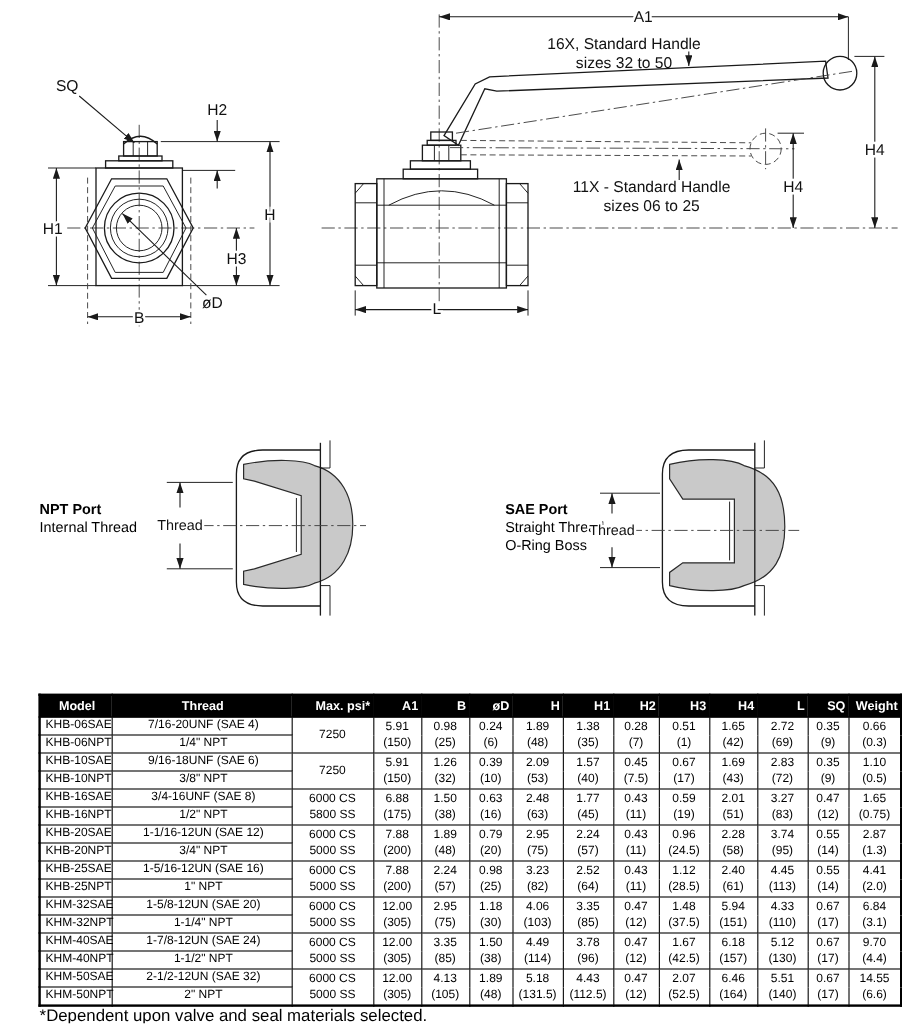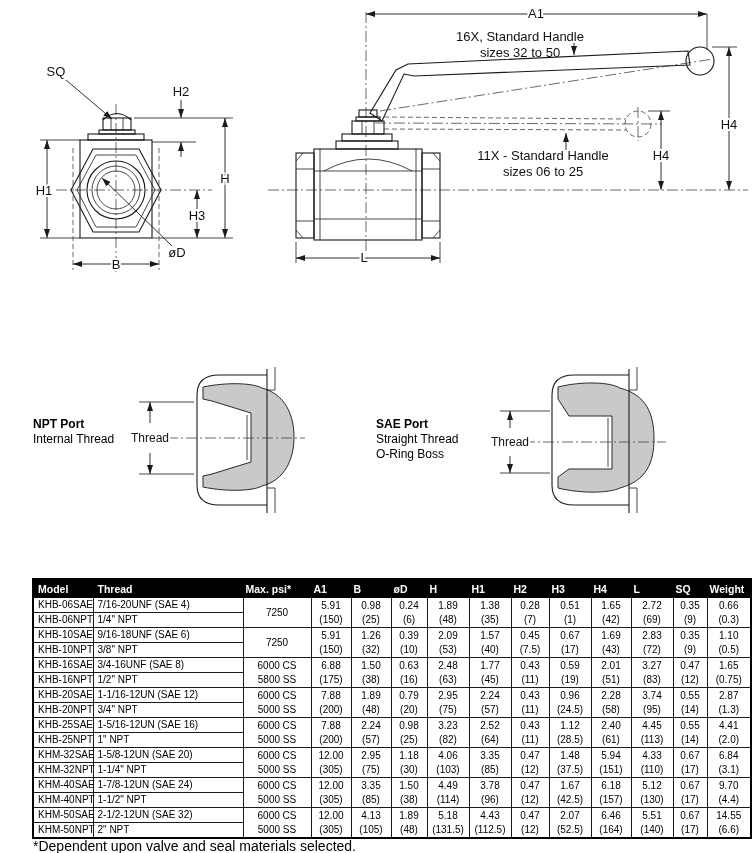--- a/index.html
+++ b/index.html
@@ -15,26 +15,26 @@
   .gray { fill:#c9c9c9; stroke:#2a2a2a; stroke-width:1; }
   .lbl  { font-size:13px; paint-order:stroke; stroke:#fff; stroke-width:4px; }
   .note { font-size:13px; }
   .port-label { position:absolute; font-size:12px; line-height:15px;margin-top:48px; }
   .port-label .pt { font-weight:bold; }
 
   .spec-wrap { position:absolute; left:32px; top:578px; }
   table.spec { border-collapse:collapse; table-layout:fixed; width:718px; font-size:10px;
                border:2px solid #000; }
   table.spec th { background:#000; color:#fff; font-size:10.5px; font-weight:bold;
-                  padding:2px 2px; border:1px solid #000; text-align:left; height:13px; }
+                  padding:2px 2px; border:1px solid #000; text-align:right; height:13px; }
   table.spec th:not(:first-child) { border-left:1px solid #777; }
-  table.spec th.h-left { text-align:left; padding-left:4px; }
+  table.spec th.h-left { text-align:center; padding-left:4px; }
   table.spec td { border:1px solid #1a1a1a; padding:0 1px; height:14px;
                   vertical-align:middle; text-align:center; line-height:14px; }
-  table.spec td.model, table.spec td.thread { text-align:left; padding-left:4px; white-space:nowrap; }
+  table.spec td.model, table.spec td.thread { text-align:center; padding-left:4px; white-space:nowrap; }
   table.spec td div { line-height:14px; }
   .footnote { position:absolute; left:33px; top:838px; font-size:14px; }
 </style>
 </head>
 <body>
 
 <div class="page">
 
   <svg style="left:0;top:0" width="752" height="310" viewBox="0 0 752 310">
     <defs>
@@ -182,21 +182,21 @@
     <line class="lnt" x1="160" y1="27" x2="160" y2="4"></line>
     <line class="lnt" x1="160" y1="125" x2="160" y2="150"></line>
     <line class="cl" x1="52" y1="75" x2="190" y2="75"></line>
     <line class="lnt" x1="24" y1="39" x2="79" y2="39"></line>
     <line class="lnt" x1="24" y1="111" x2="79" y2="111"></line>
     <line class="dim" x1="35" y1="60" x2="35" y2="39" marker-end="url(#ar2)"></line>
     <line class="dim" x1="35" y1="90" x2="35" y2="111" marker-end="url(#ar2)"></line>
     <text class="lbl" x="35" y="79" text-anchor="middle" style="font-size:12px">Thread</text>
   </svg>
 
-  <div class="port-label" style="left:376px; top:369px">
+  <div class="port-label" style="left:421px; top:369px">
     <div class="pt">SAE Port</div>
     <div>Straight Thread</div>
     <div>O-Ring Boss</div>
   </div>
 
   <svg style="left:478px;top:363px" width="215" height="158" viewBox="0 0 215 158">
     <defs>
       <marker id="ar3" markerWidth="9" markerHeight="6" refX="9" refY="3" orient="auto-start-reverse" markerUnits="userSpaceOnUse">
         <path d="M0,0 L9,3 L0,6 Z" fill="#1a1a1a"></path>
       </marker>

